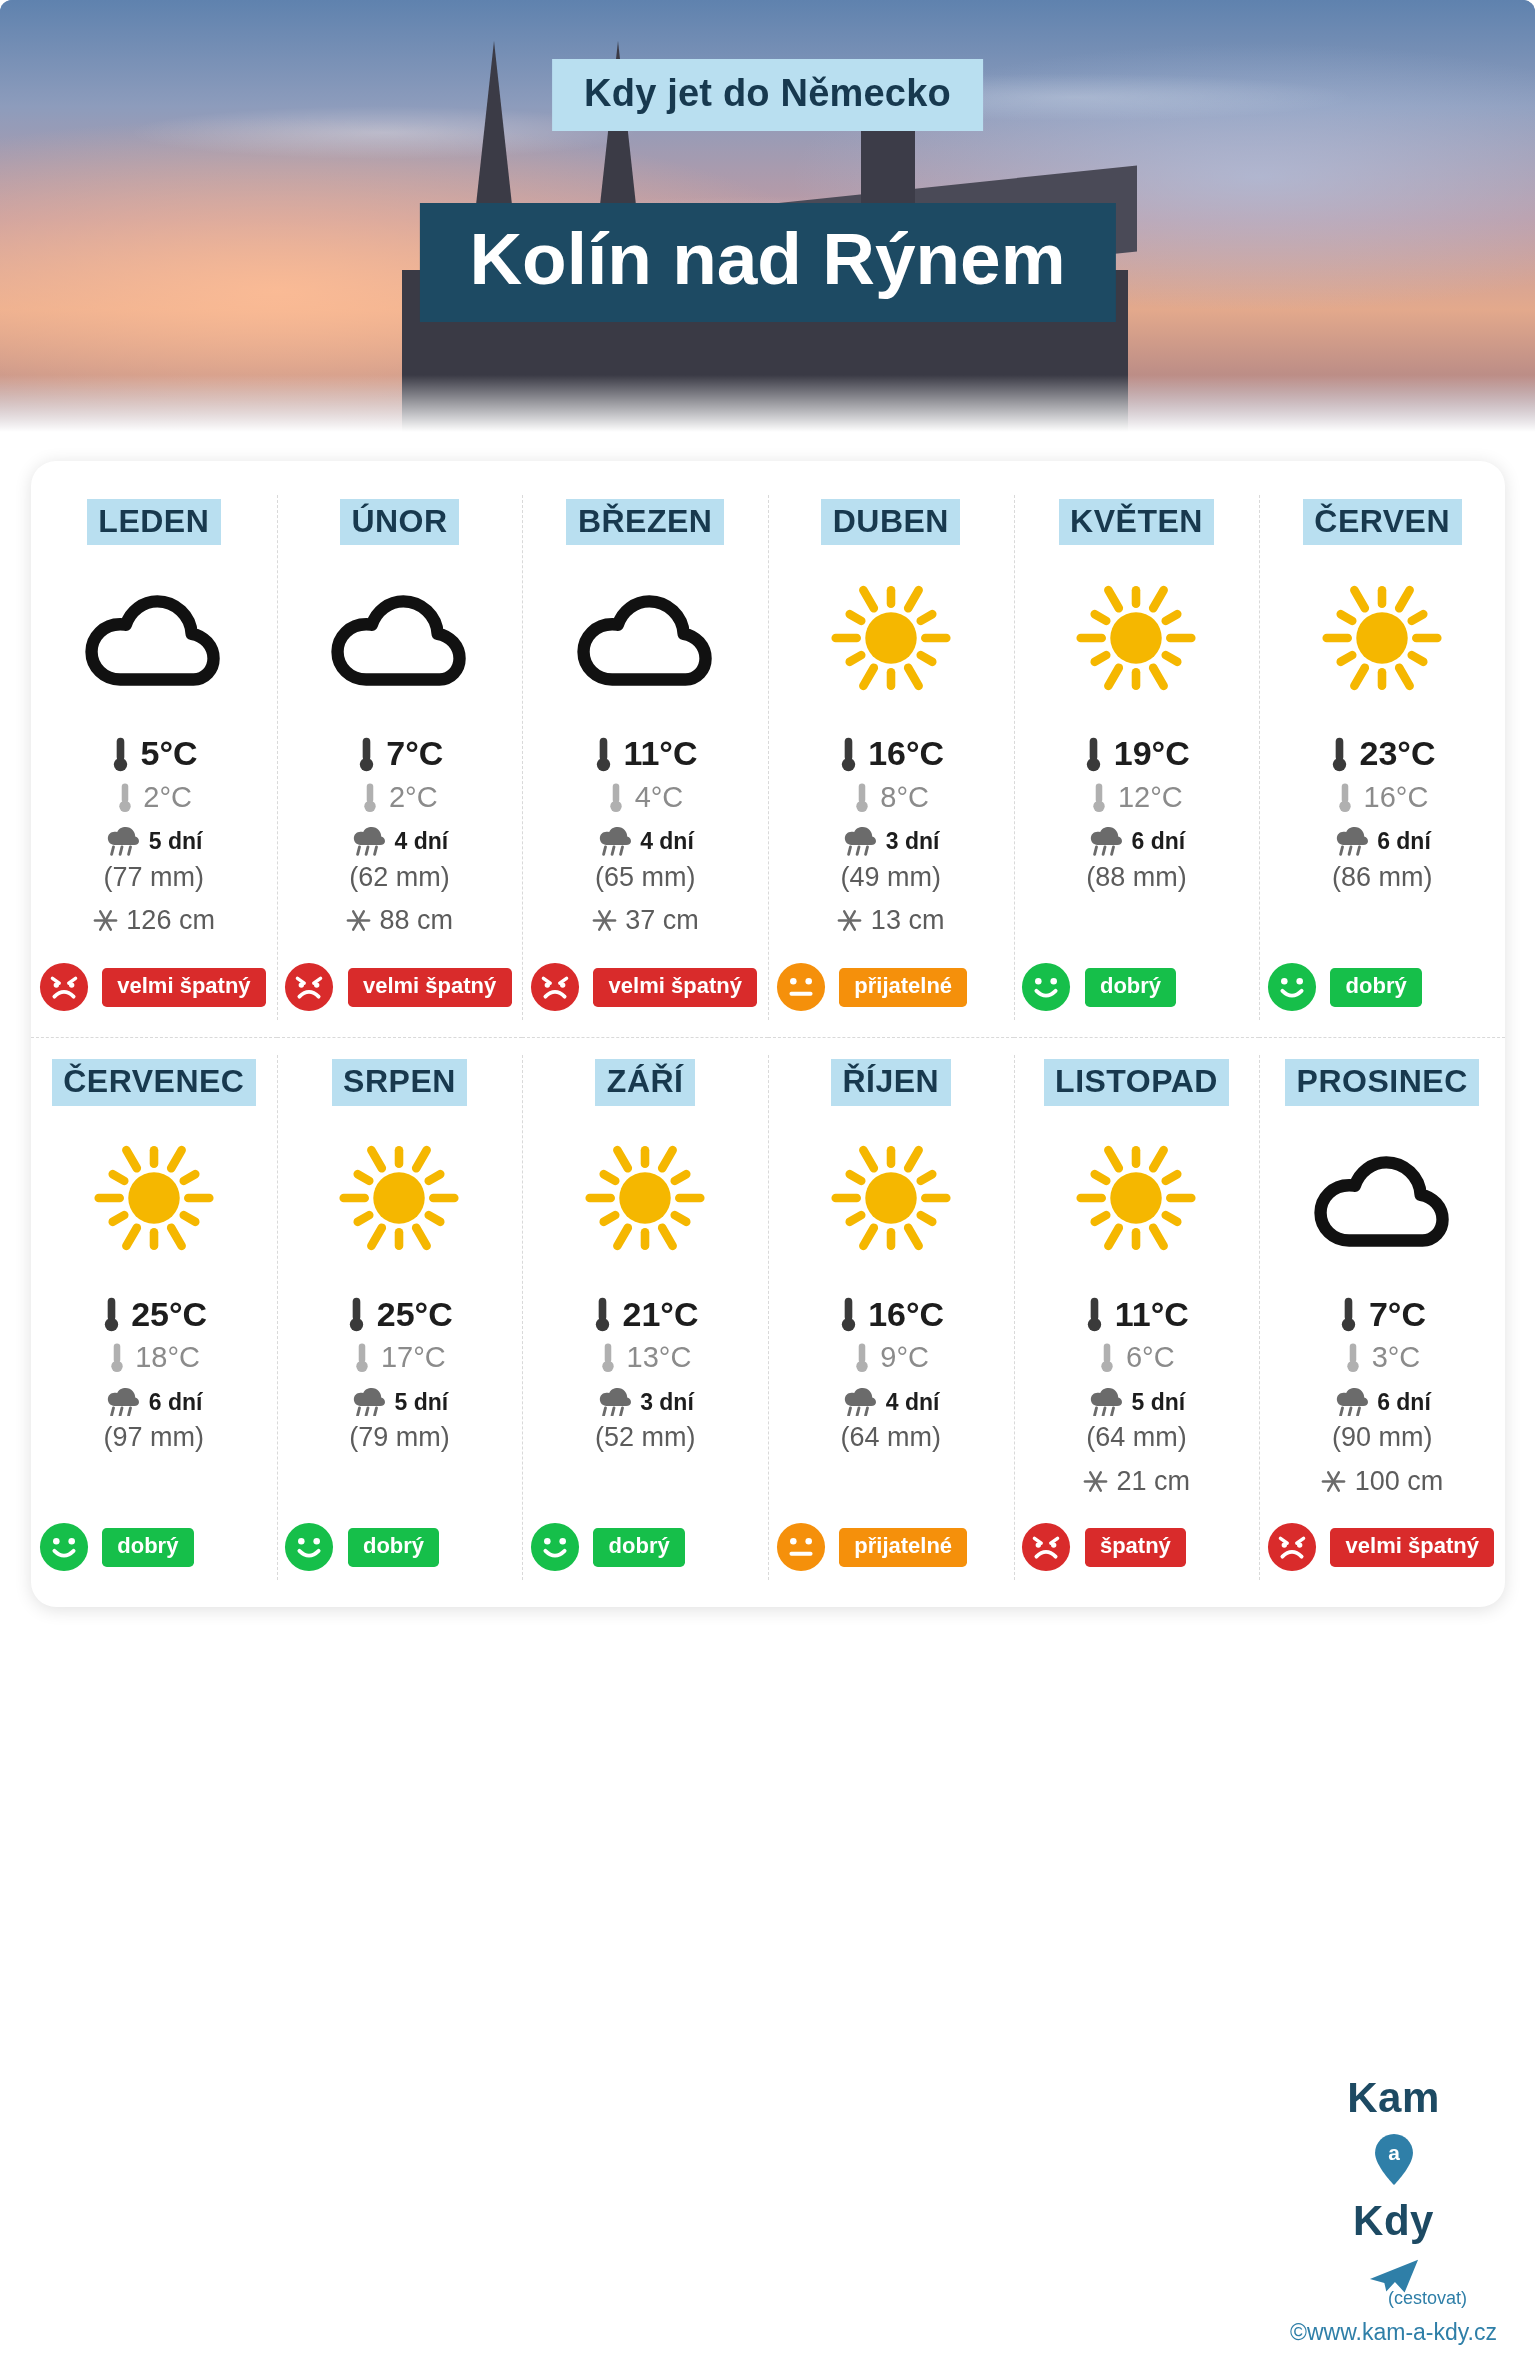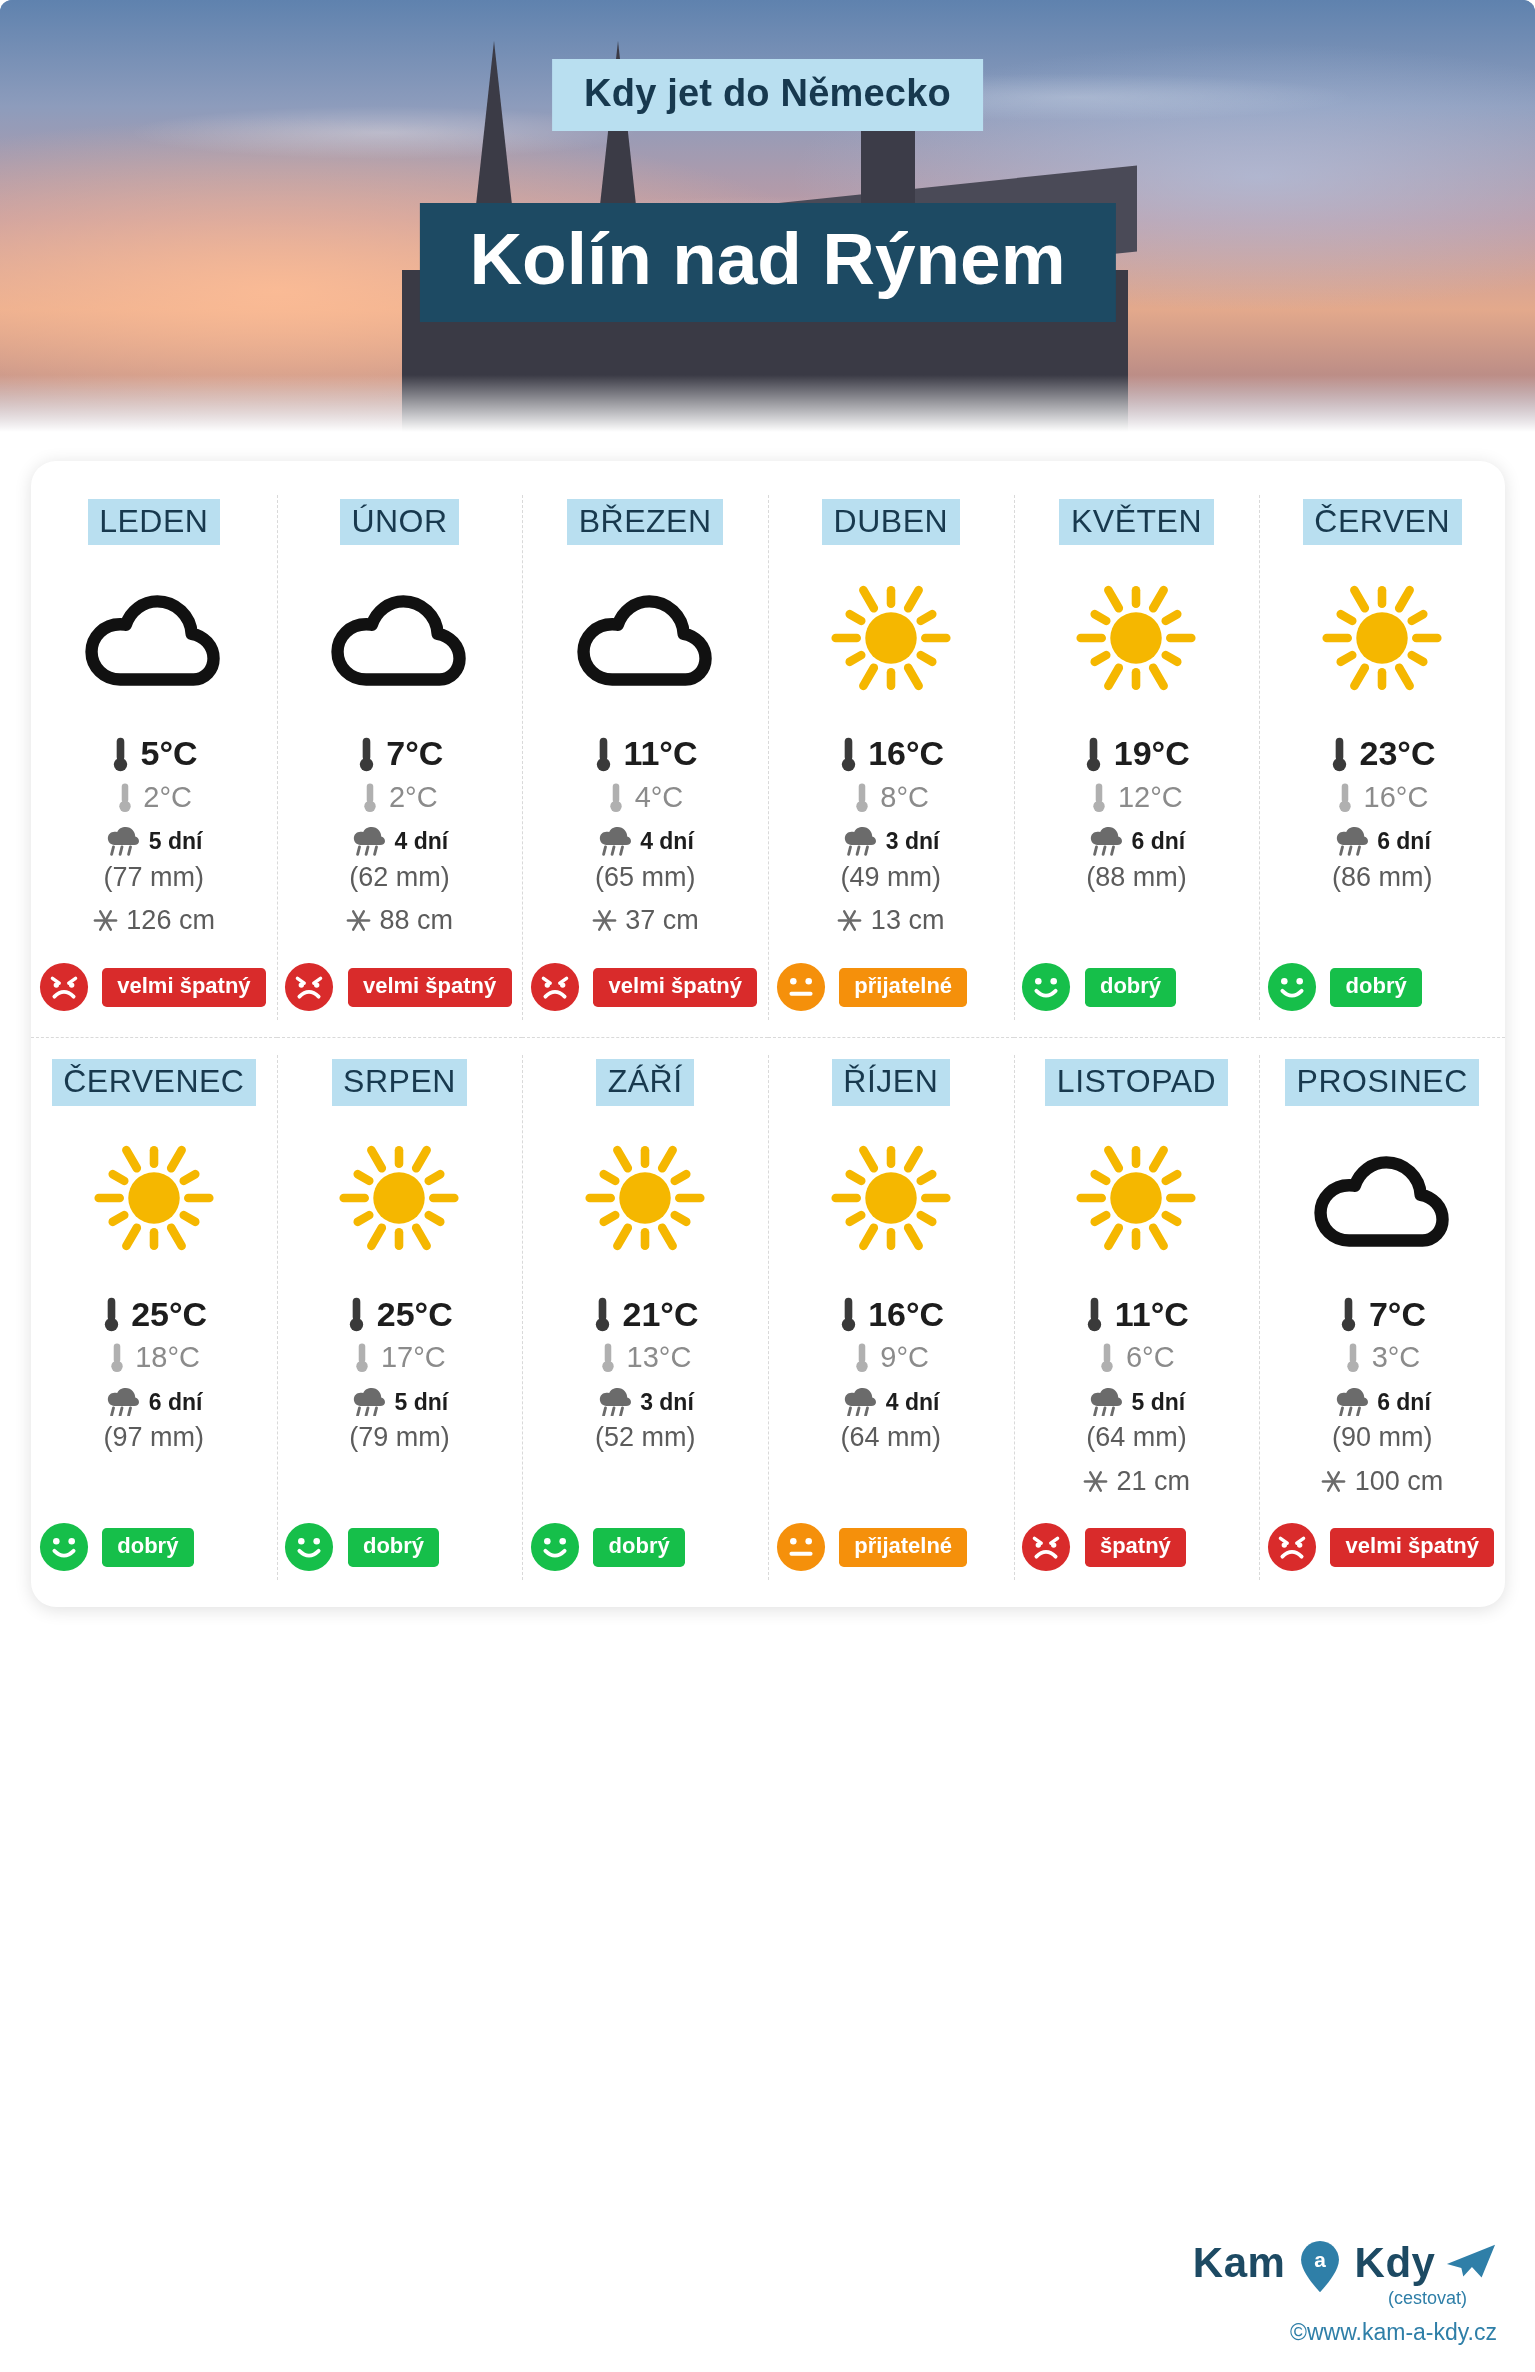--- a/index.html
+++ b/index.html
@@ -154,21 +154,21 @@
     content: "";
     position: absolute;
     top: 17px; bottom: 17px; left: 0;
     border-left: 1px dashed #d9d9d9;
   }
   .m-name {
     display: inline-block;
     background: #b9dff0;
     color: #18394e;
     font-size: 32px;
-    font-weight: normal;
+    font-weight: bold;
     padding: 3.8px 11.5px 5.7px;
     letter-spacing: 0.5px;
   }
   .icon-wrap {
     height: 143px;
     display: flex;
     align-items: center;
     justify-content: center;
     margin-top: 21px;
   }
@@ -249,22 +249,24 @@
 
   
   .footer {
     position: absolute;
     right: 38px;
     bottom: 27px;
     text-align: right;
   }
   .logo {
     display: flex;
+    align-items: center;
     justify-content: flex-end;
     gap: 9.6px;
+    flex-direction: column;
   }
   .logo-text {
     font-size: 42px;
     font-weight: bold;
     color: #1d4a63;
     letter-spacing: 0.5px;
   }
   .logo-pin {
     position: relative;
     width: 50px; height: 55px;

